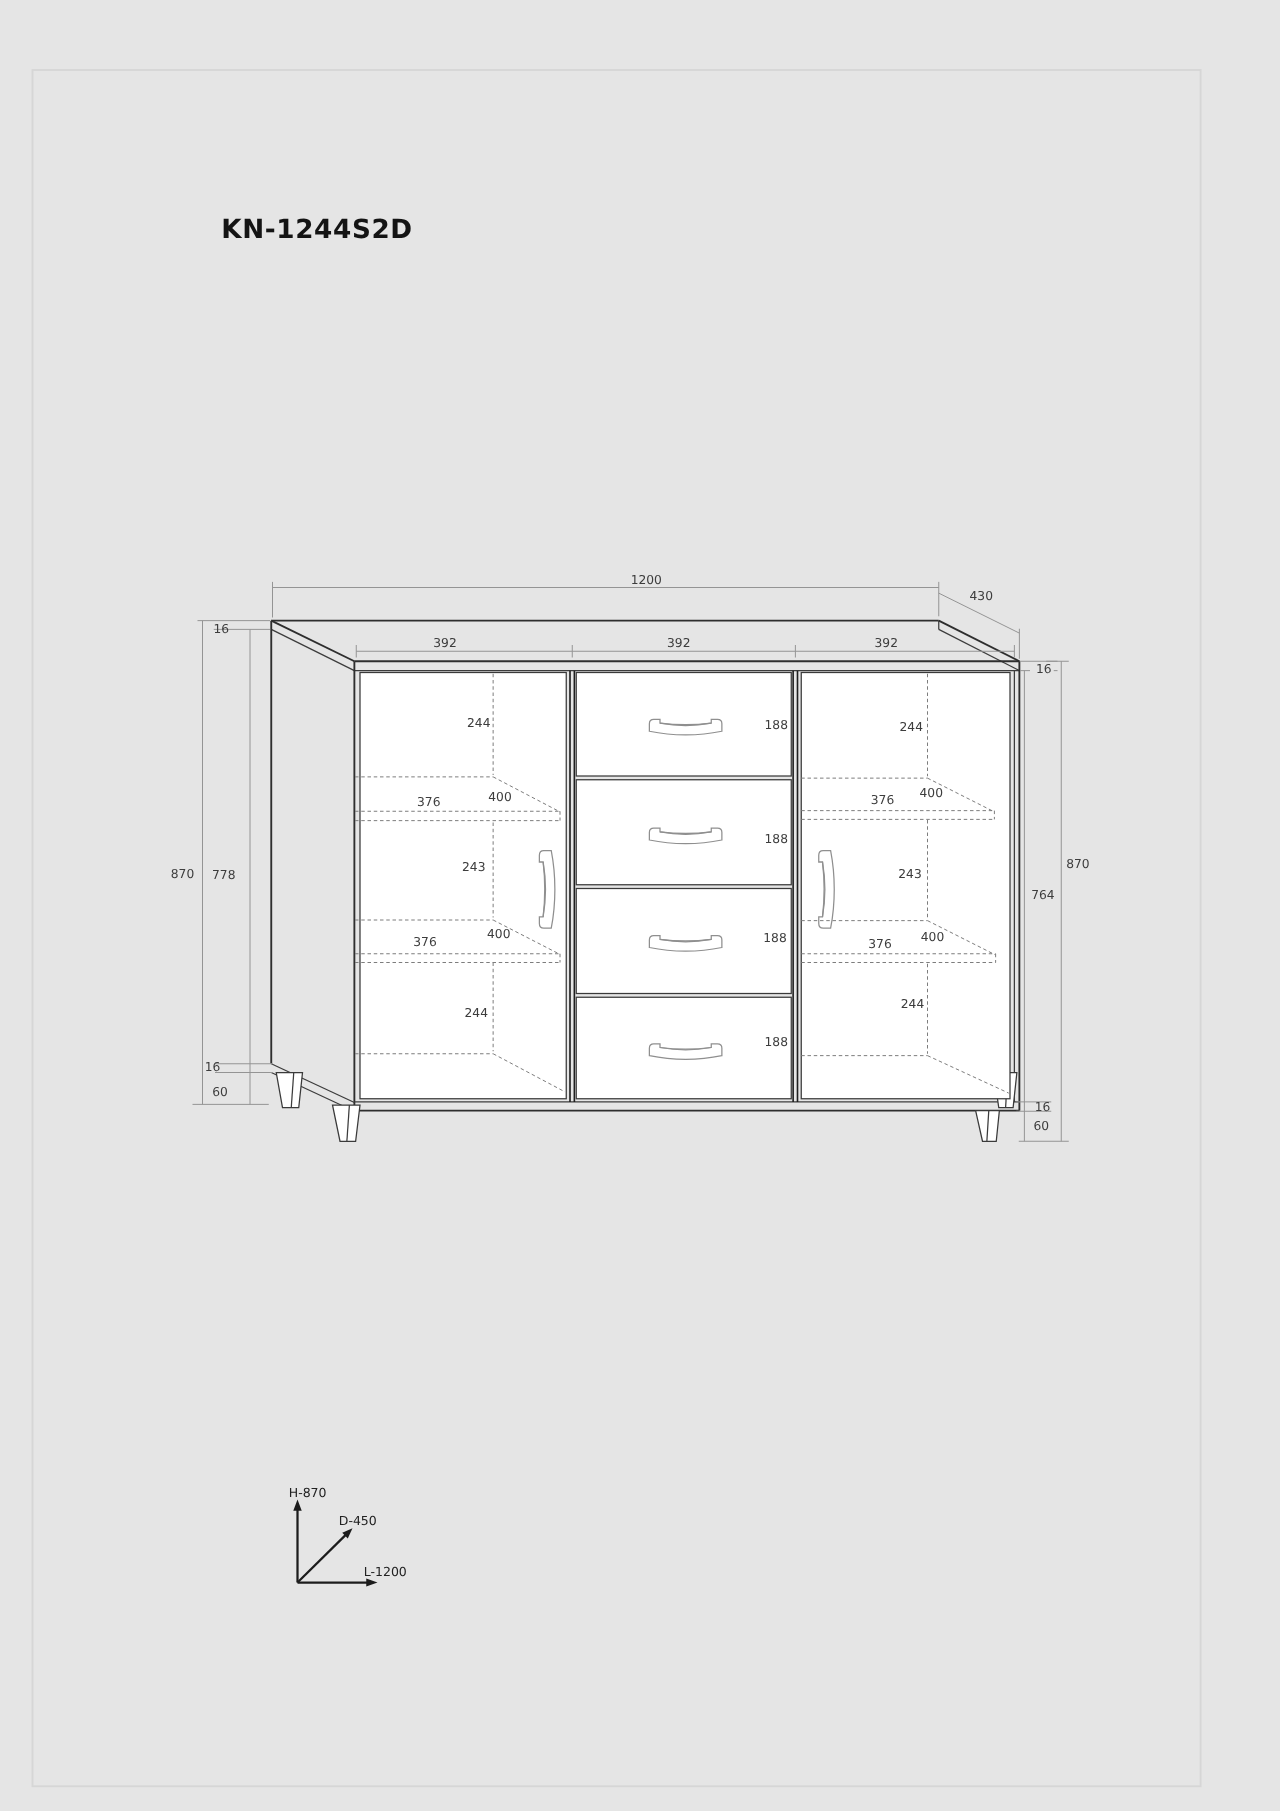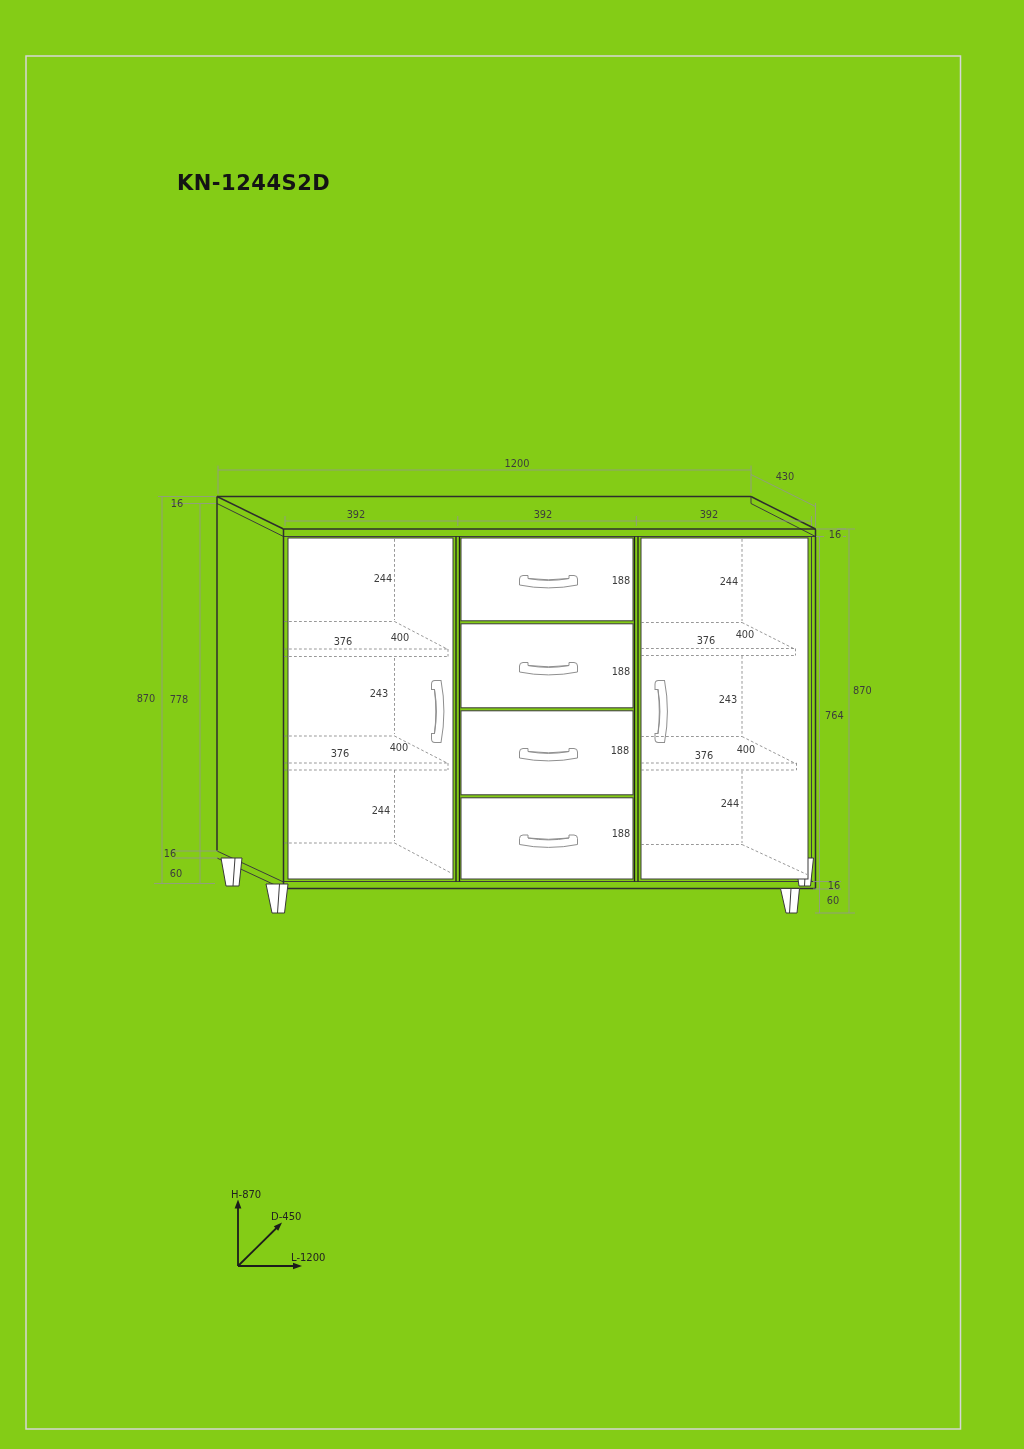--- a/index.html
+++ b/index.html
@@ -1,16 +1,16 @@
 <!DOCTYPE html>
 <html><head>
 <meta charset="utf-8">
 <style>
   html,body{margin:0;padding:0;background:#fff;}
-  .canvas{position:relative;width:1024px;height:1449px;background:#84cc16;overflow:hidden;
+  .canvas{position:relative;width:1024px;height:1449px;background:#e5e5e5;overflow:hidden;
           font-family:"DejaVu Sans","Liberation Sans",sans-serif;}
   svg{position:absolute;left:0;top:0;}
   svg text{font-family:"DejaVu Sans","Liberation Sans",sans-serif;}
   .dimtxt{font-size:9.8px;fill:#3d3d3d;}
   .axtxt{font-size:10px;fill:#222;}
   .title{font-size:21px;font-weight:bold;fill:#141414;letter-spacing:.5px;}
   .ln{stroke:#3c3c3c;stroke-width:1;fill:none;}
   .lnb{stroke:#2e2e2e;stroke-width:1.5;fill:none;}
   .panel{stroke:#3a3a3a;stroke-width:1;fill:#fff;}
   .div{stroke:#1f1f1f;stroke-width:1.3;fill:none;}

